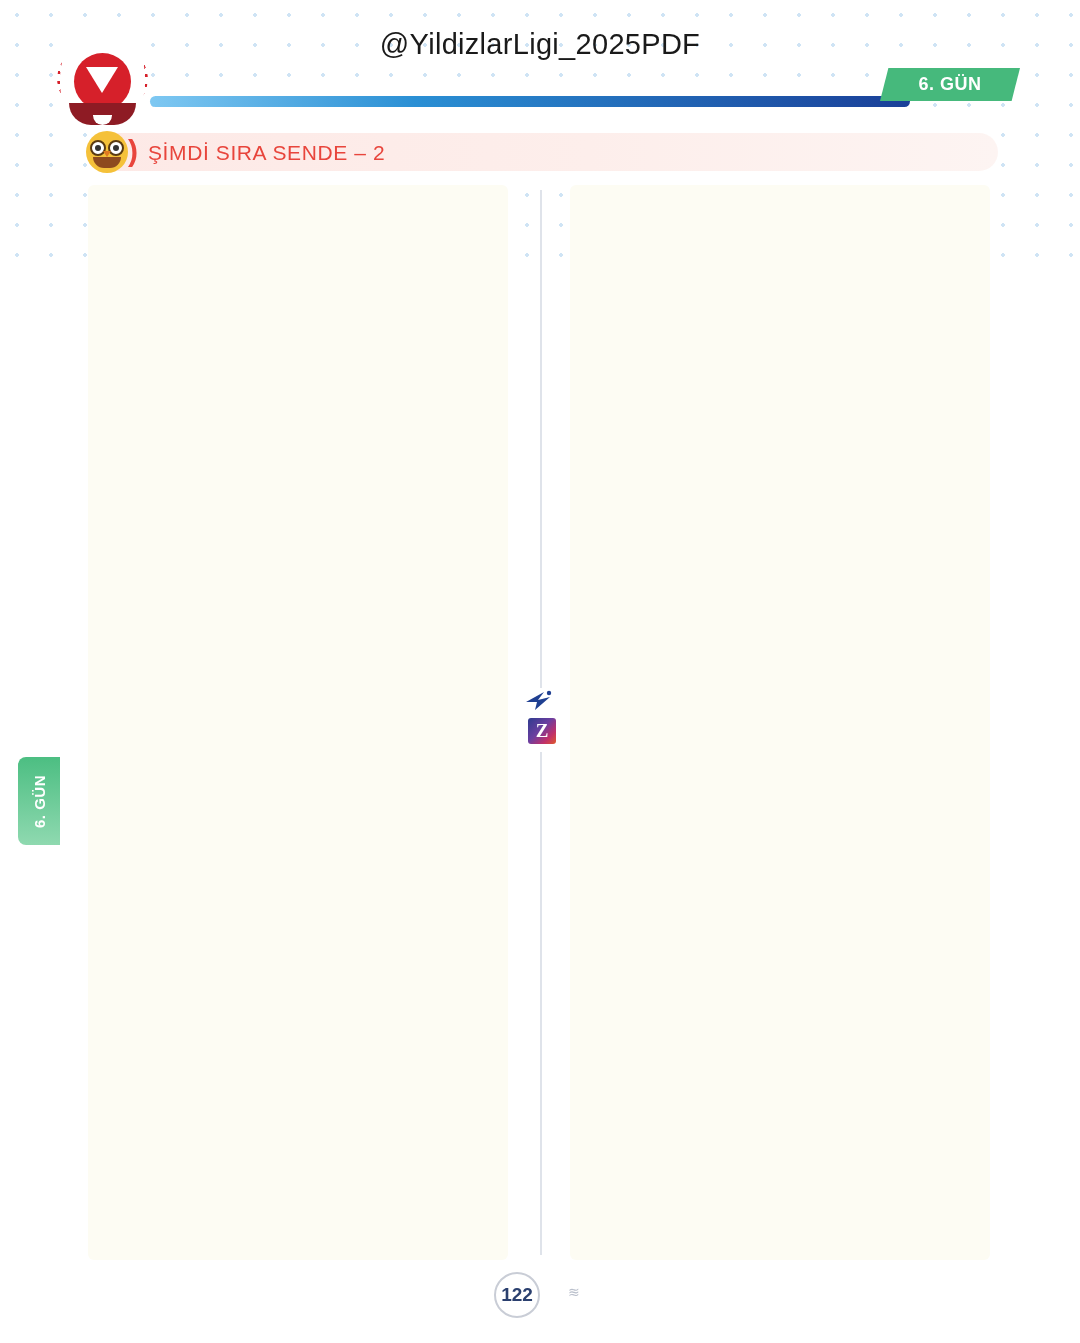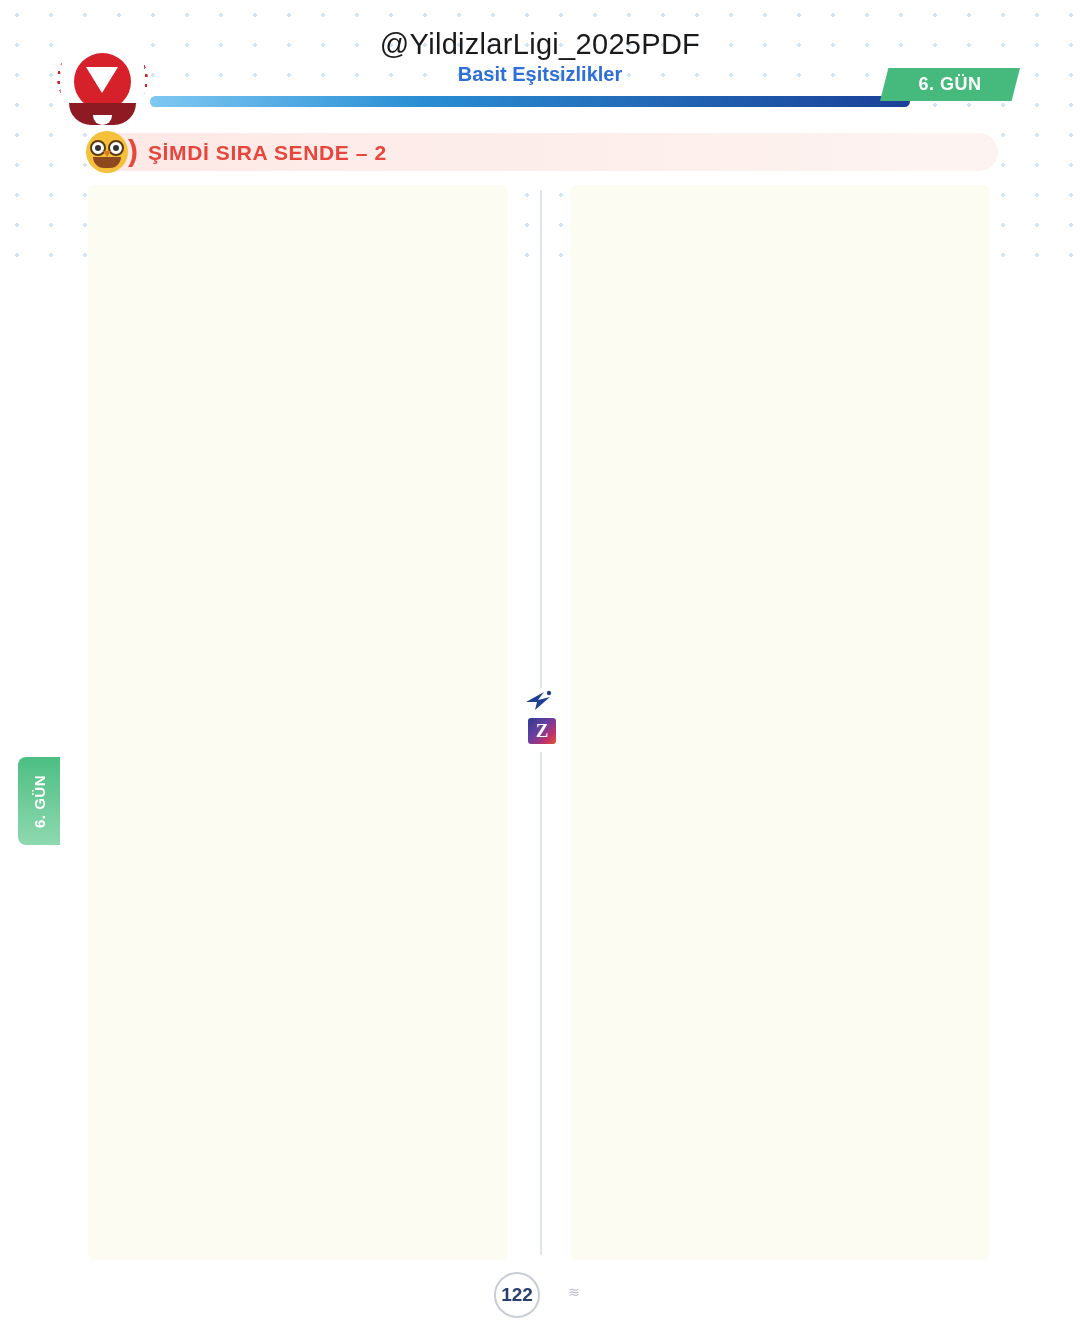--- a/index.html
+++ b/index.html
@@ -114,21 +114,21 @@
   }
 
   
   .banner{
     position:absolute; left:88px; top:133px; width:910px; height:38px;
     background:linear-gradient(90deg,#fde9e6 0%, #fdeeeb 55%, #fdf4f2 100%);
     border-radius:19px; z-index:3;
   }
   .banner-title{
     position:absolute; left:148px; top:141px; z-index:4;
-    font-size:21px; font-weight:700; color:#e8453c; letter-spacing:.6px;
+    font-size:21px; font-weight:400; color:#e8453c; letter-spacing:.6px;
   }
   .owl{
     position:absolute; left:86px; top:131px; width:42px; height:42px; z-index:5;
   }
   .owl .head{ position:absolute; inset:0; background:#f5c13a; border-radius:50%; }
   .owl .eye{
     position:absolute; top:9px; width:16px; height:16px; background:#fff;
     border:2.5px solid #5a3a12; border-radius:50%;
   }
   .owl .eye.l{ left:4px; } .owl .eye.r{ right:4px; }
@@ -259,21 +259,20 @@
     <div class="brand-logo">
       <div class="burst"></div>
       <div class="spikes"></div>
       <div class="ring"></div>
       <div class="disc"></div>
       <div class="tri"></div>
       <div class="mustache"></div>
       <div class="mouth"></div>
     </div>
     <div class="title-main">@YildizlarLigi_2025PDF</div>
-    <div class="title-sub">Basit Eşitsizlikler</div>
     <div class="head-rule"></div>
     <div class="day-tab">6. GÜN</div>
   </div>
 
   <div class="banner"></div>
   <div class="owl">
     <div class="head"></div>
     <div class="eye l"></div>
     <div class="eye r"></div>
     <div class="beak"></div>

